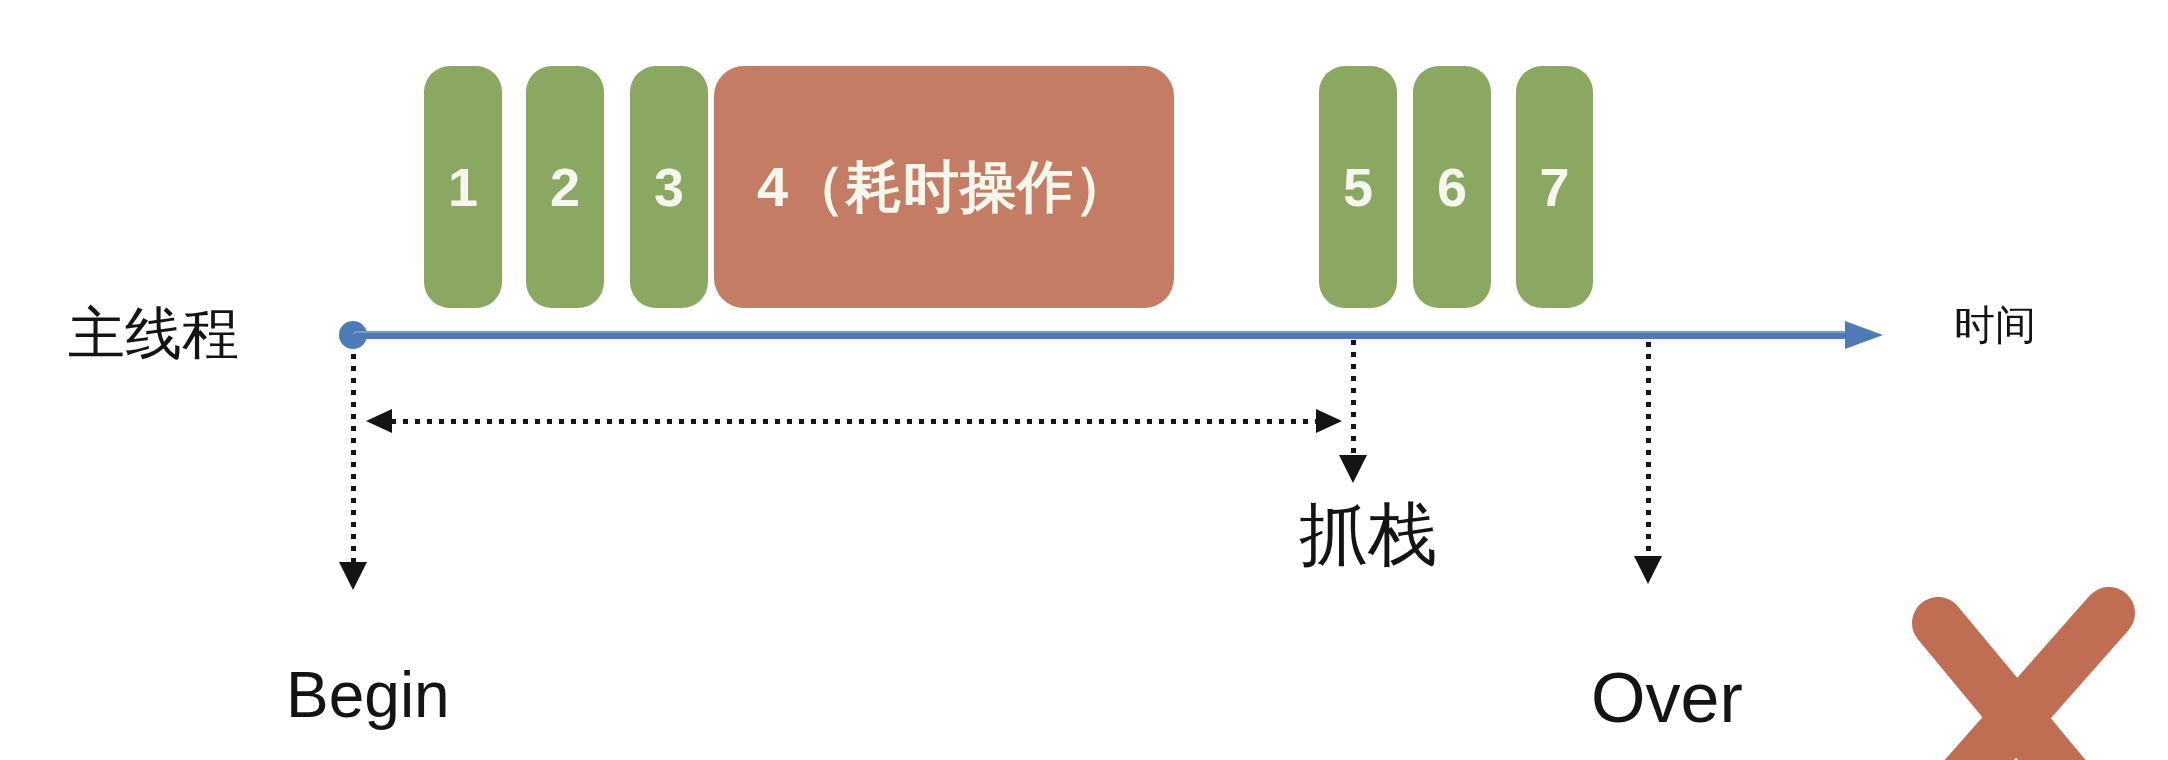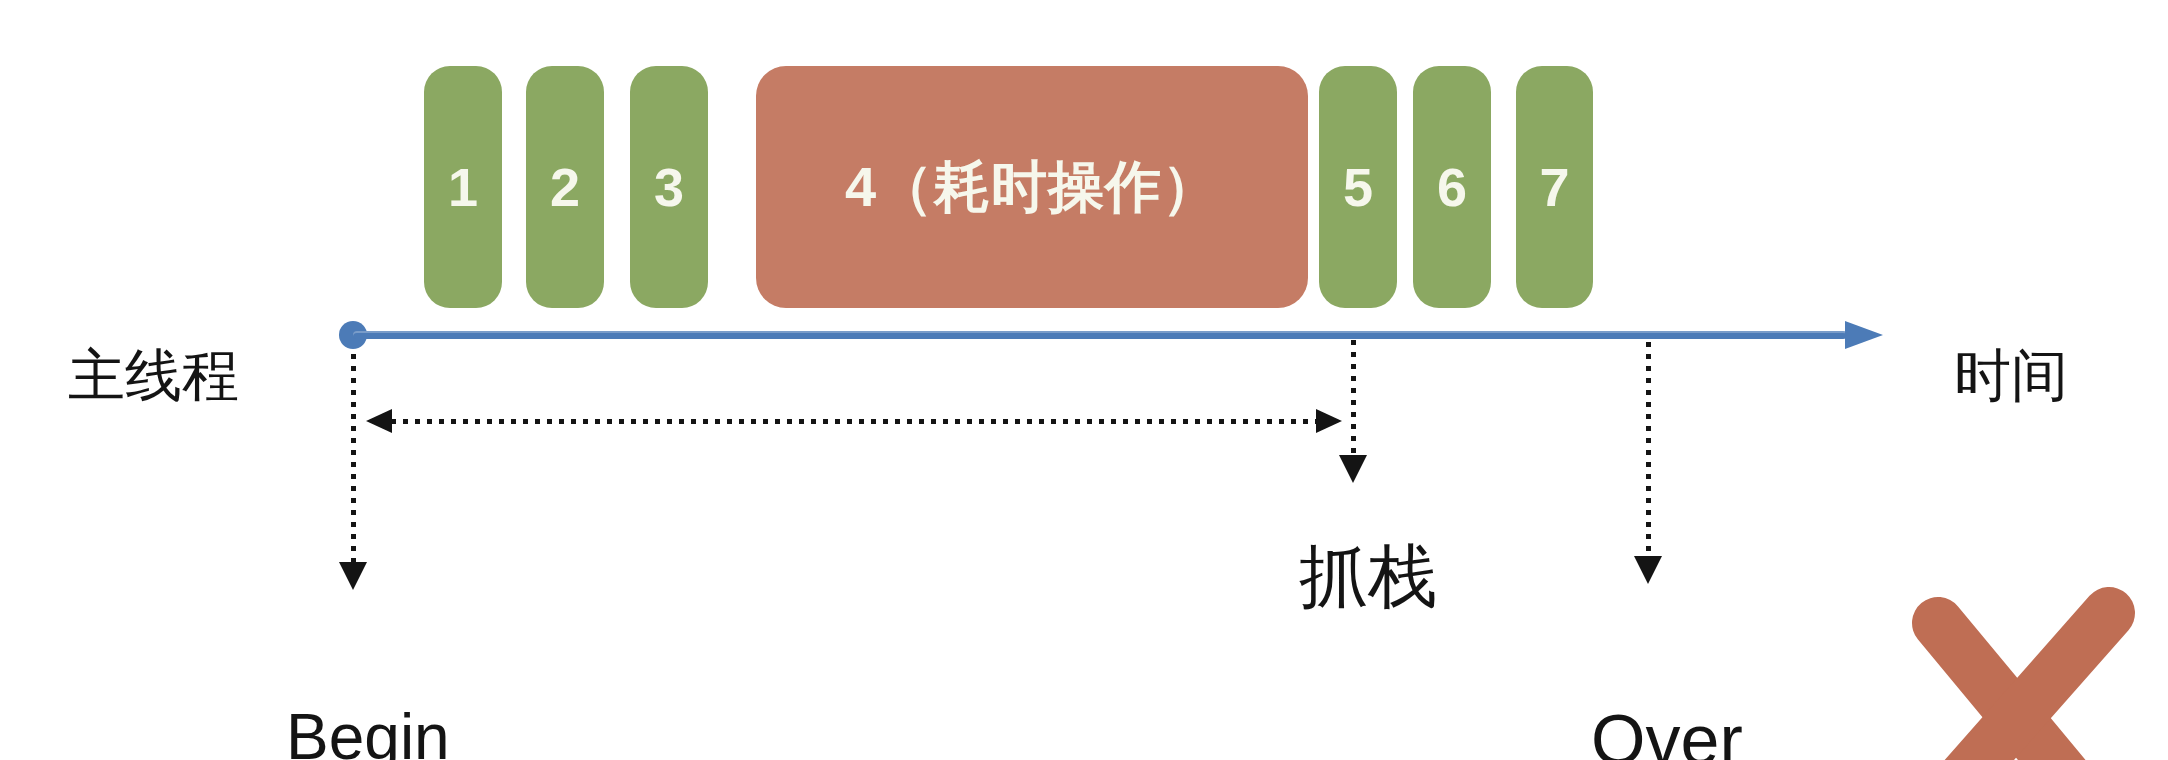--- a/index.html
+++ b/index.html
@@ -31,21 +31,21 @@
   .block.red{
     background:var(--block-red,#C57C65);
     font-size:56px;
     font-weight:700;
     border-radius:30px;
     letter-spacing:1px;
   }
   .b1{left:424px;width:78px}
   .b2{left:526px;width:78px}
   .b3{left:630px;width:78px}
-  .b4{left:756px;width:552px}
+  .b4{left:714px;width:460px}
   .b5{left:1319px;width:78px}
   .b6{left:1413px;width:78px}
   .b7{left:1516px;width:77px}
 
   
   .timeline-line{
     position:absolute;
     left:353px;top:331px;
     width:1494px;height:8px;
     background:var(--timeline-blue,#4C7BB7);
@@ -116,23 +116,23 @@
   .arrow-right{
     position:absolute;
     left:1316px;top:409px;
     width:0;height:0;
     border-top:12px solid transparent;
     border-bottom:12px solid transparent;
     border-left:26px solid var(--text-black,#141414);
   }
 
   
-  .lbl{position:absolute;line-height:1;white-space:nowrap;margin-top:42px;}
+  .lbl{position:absolute;line-height:1;white-space:nowrap;}
   .lbl-main-thread{left:68px;top:305px;font-size:57px;font-weight:500;}
-  .lbl-time{left:1954px;top:305px;font-size:57px;font-weight:500;}
+  .lbl-time{left:1954px;top:305px;font-size:41px;font-weight:500;}
   .lbl-threshold{left:724px;top:440px;font-size:56px;font-weight:500;}
   .lbl-capture{left:1299px;top:500px;font-size:69px;font-weight:500;}
   .lbl-begin{left:286px;top:663px;font-size:64px;font-weight:400;}
   .lbl-over{left:1591px;top:663px;font-size:70px;font-weight:400;}
 
   
   .x-mark{
     position:absolute;
     left:1890px;top:583px;
     width:278px;height:177px;

